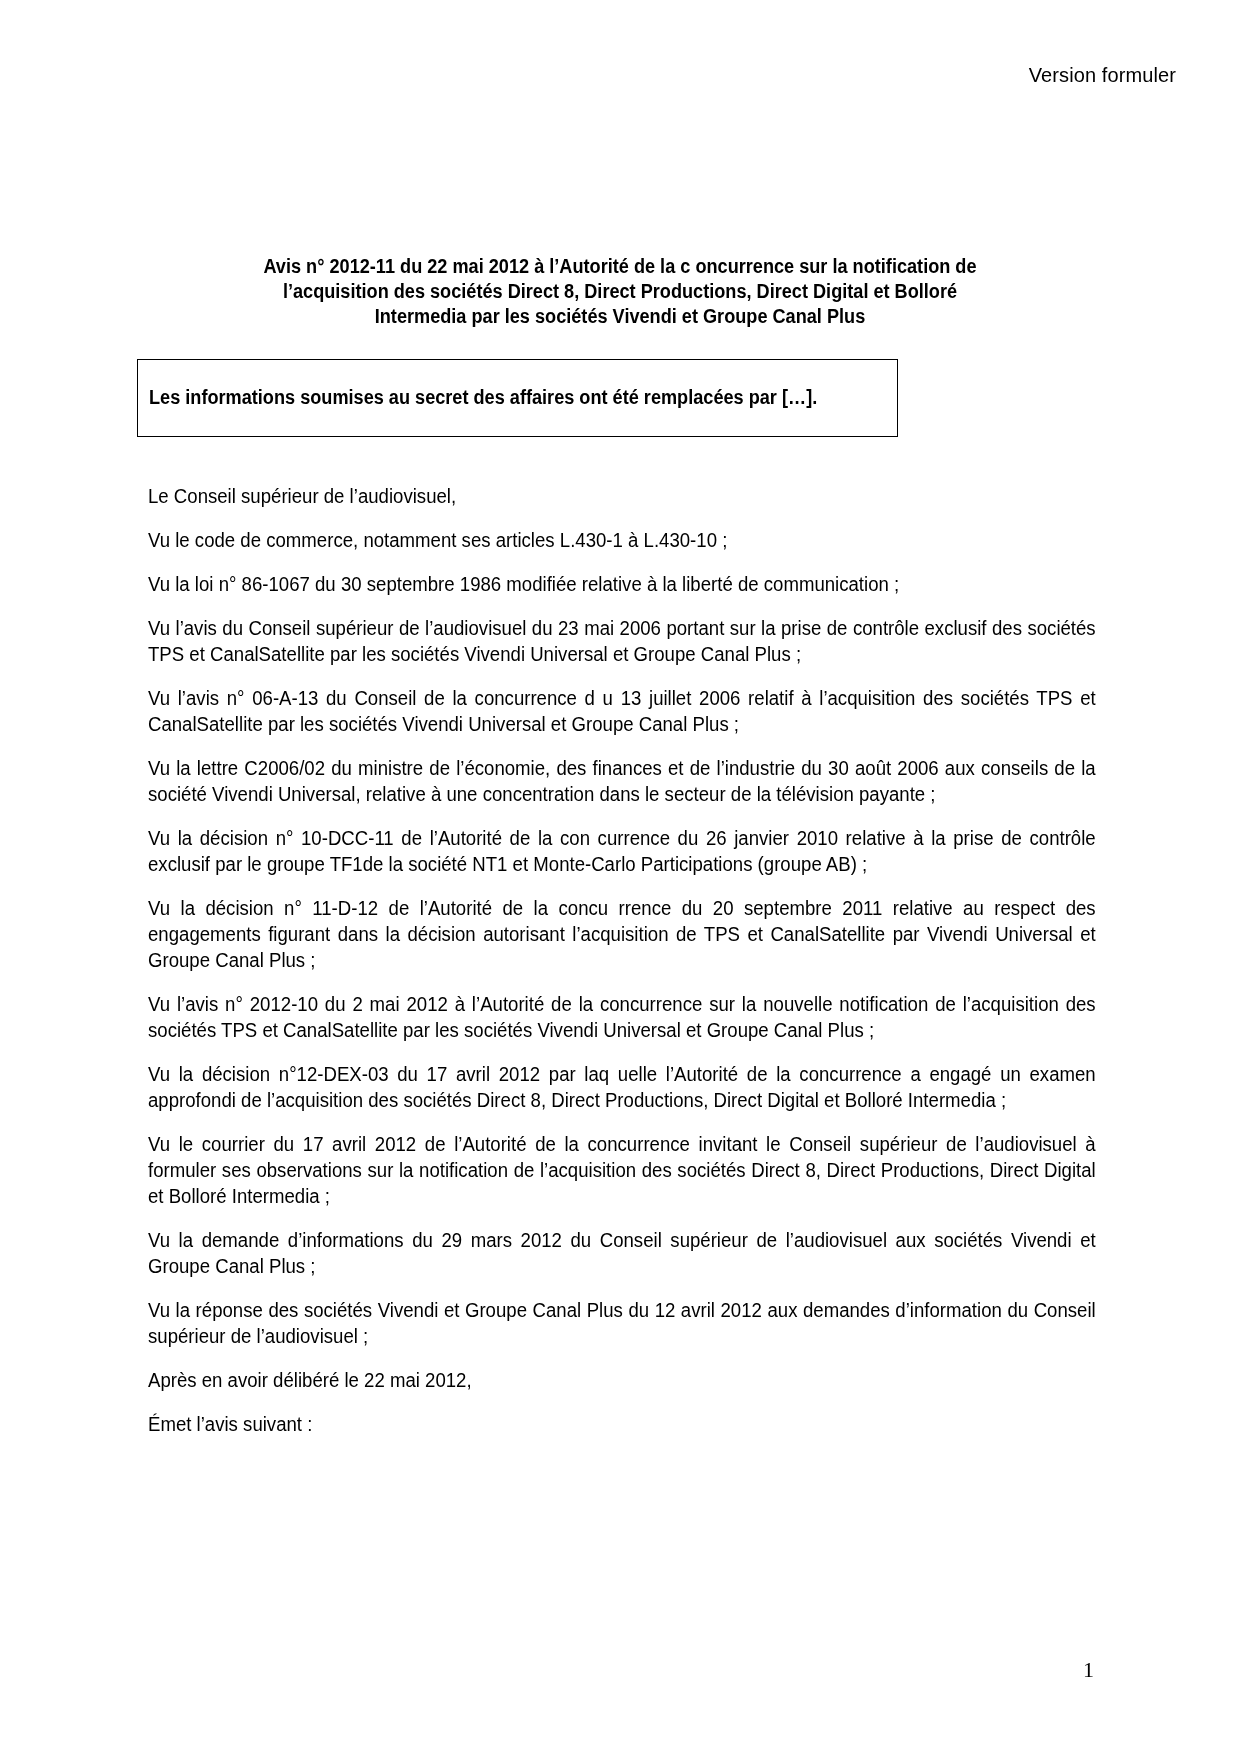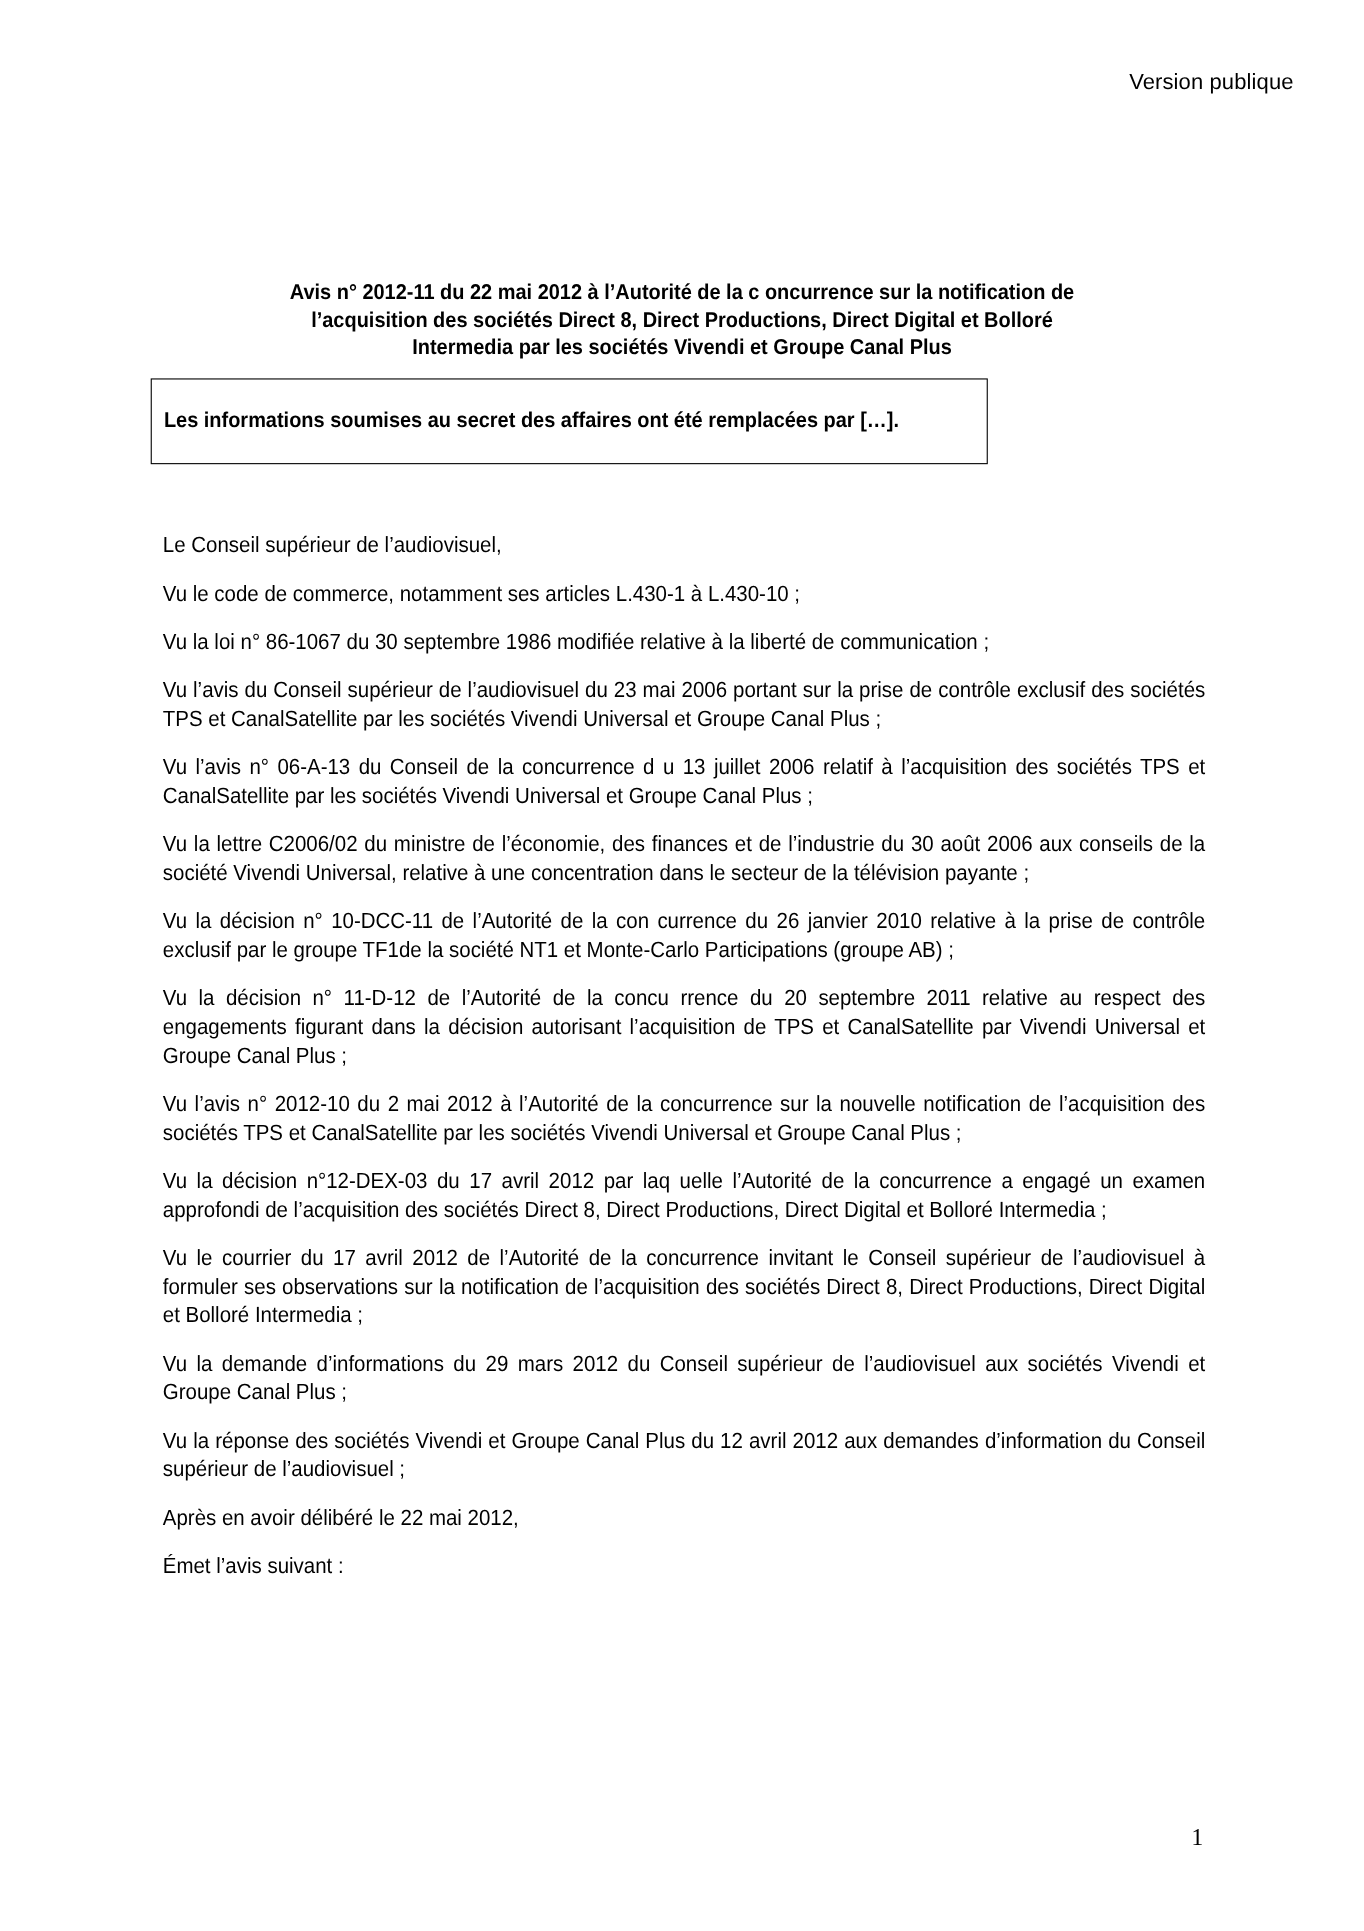--- a/index.html
+++ b/index.html
@@ -10,21 +10,21 @@
   .header-label {
     position: absolute; top: 64px; right: 64px;
     font-size: 20px; letter-spacing: 0.1px;
   }
   .title {
     position: absolute; top: 254px; left: 140px; width: 960px;
     text-align: center; font-weight: bold; font-size: 19.5px; line-height: 25px;
     transform: scaleX(0.93); transform-origin: center top;
   }
   .notice-box {
-    position: absolute; top: 344px; left: 137px; width: 761px; height: 78px;
+    position: absolute; top: 359px; left: 137px; width: 761px; height: 78px;
     border: 1.3px solid #000; box-sizing: border-box;
   }
   .notice-text {
     position: absolute; top: 26px; left: 11px;
     font-weight: bold; font-size: 19.5px;
     transform: scaleX(0.93); transform-origin: left top; white-space: nowrap;
   }
   .body {
     position: absolute; top: 483px; left: 148px; width: 948px;
   }
@@ -34,21 +34,21 @@
     transform: scaleX(0.93); transform-origin: left top; width: 1019px;
   }
   .page-number {
     position: absolute; top: 1657px; left: 1083px;
     font-family: "Liberation Serif", serif; font-size: 22px;
   }
 </style>
 </head>
 <body>
 
-<div class="header-label">Version publique</div>
+<div class="header-label">Version formuler</div>
 
 <div class="title">
   <div>Avis n° 2012-11 du 22 mai 2012 à l’Autorité de la c oncurrence sur la notification de</div>
   <div>l’acquisition des sociétés Direct 8, Direct Productions, Direct Digital et Bolloré</div>
   <div>Intermedia par les sociétés Vivendi et Groupe Canal Plus</div>
 </div>
 
 <div class="notice-box">
   <div class="notice-text">Les informations soumises au secret des affaires ont été remplacées par […].</div>
 </div>

